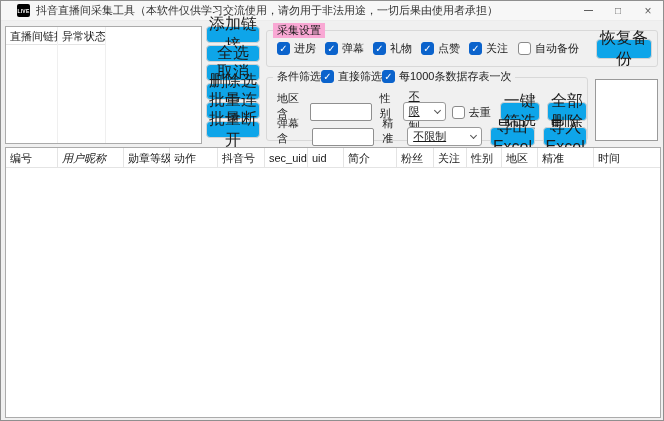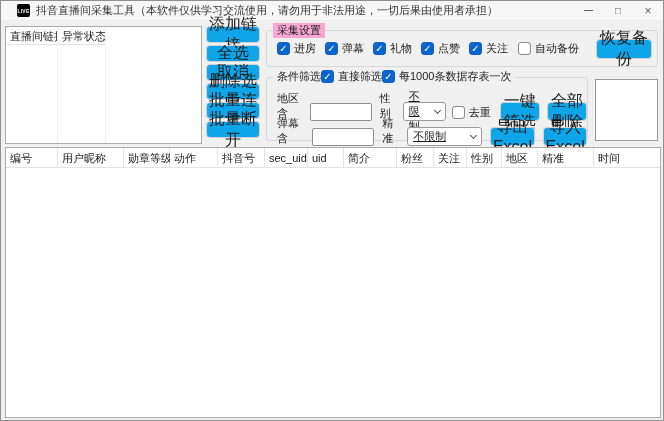--- a/index.html
+++ b/index.html
@@ -174,21 +174,21 @@
     </div>
   </div>
 
   <div class="preview"></div>
 
   <div class="records-table">
     <div class="records-head" id="recordsCols">
         <div class="tcol" style="width: 52px;">
           <div class="tcol-h">编号</div>
         </div>
-        <div class="tcol" style="width: 66px;">
+        <div class="tcol" style="width: 66px; font-style: italic;">
           <div class="tcol-h">用户昵称</div>
         </div>
         <div class="tcol" style="width: 46px;">
           <div class="tcol-h">勋章等级</div>
         </div>
         <div class="tcol" style="width: 48px;">
           <div class="tcol-h">动作</div>
         </div>
         <div class="tcol" style="width: 47px;">
           <div class="tcol-h">抖音号</div>

